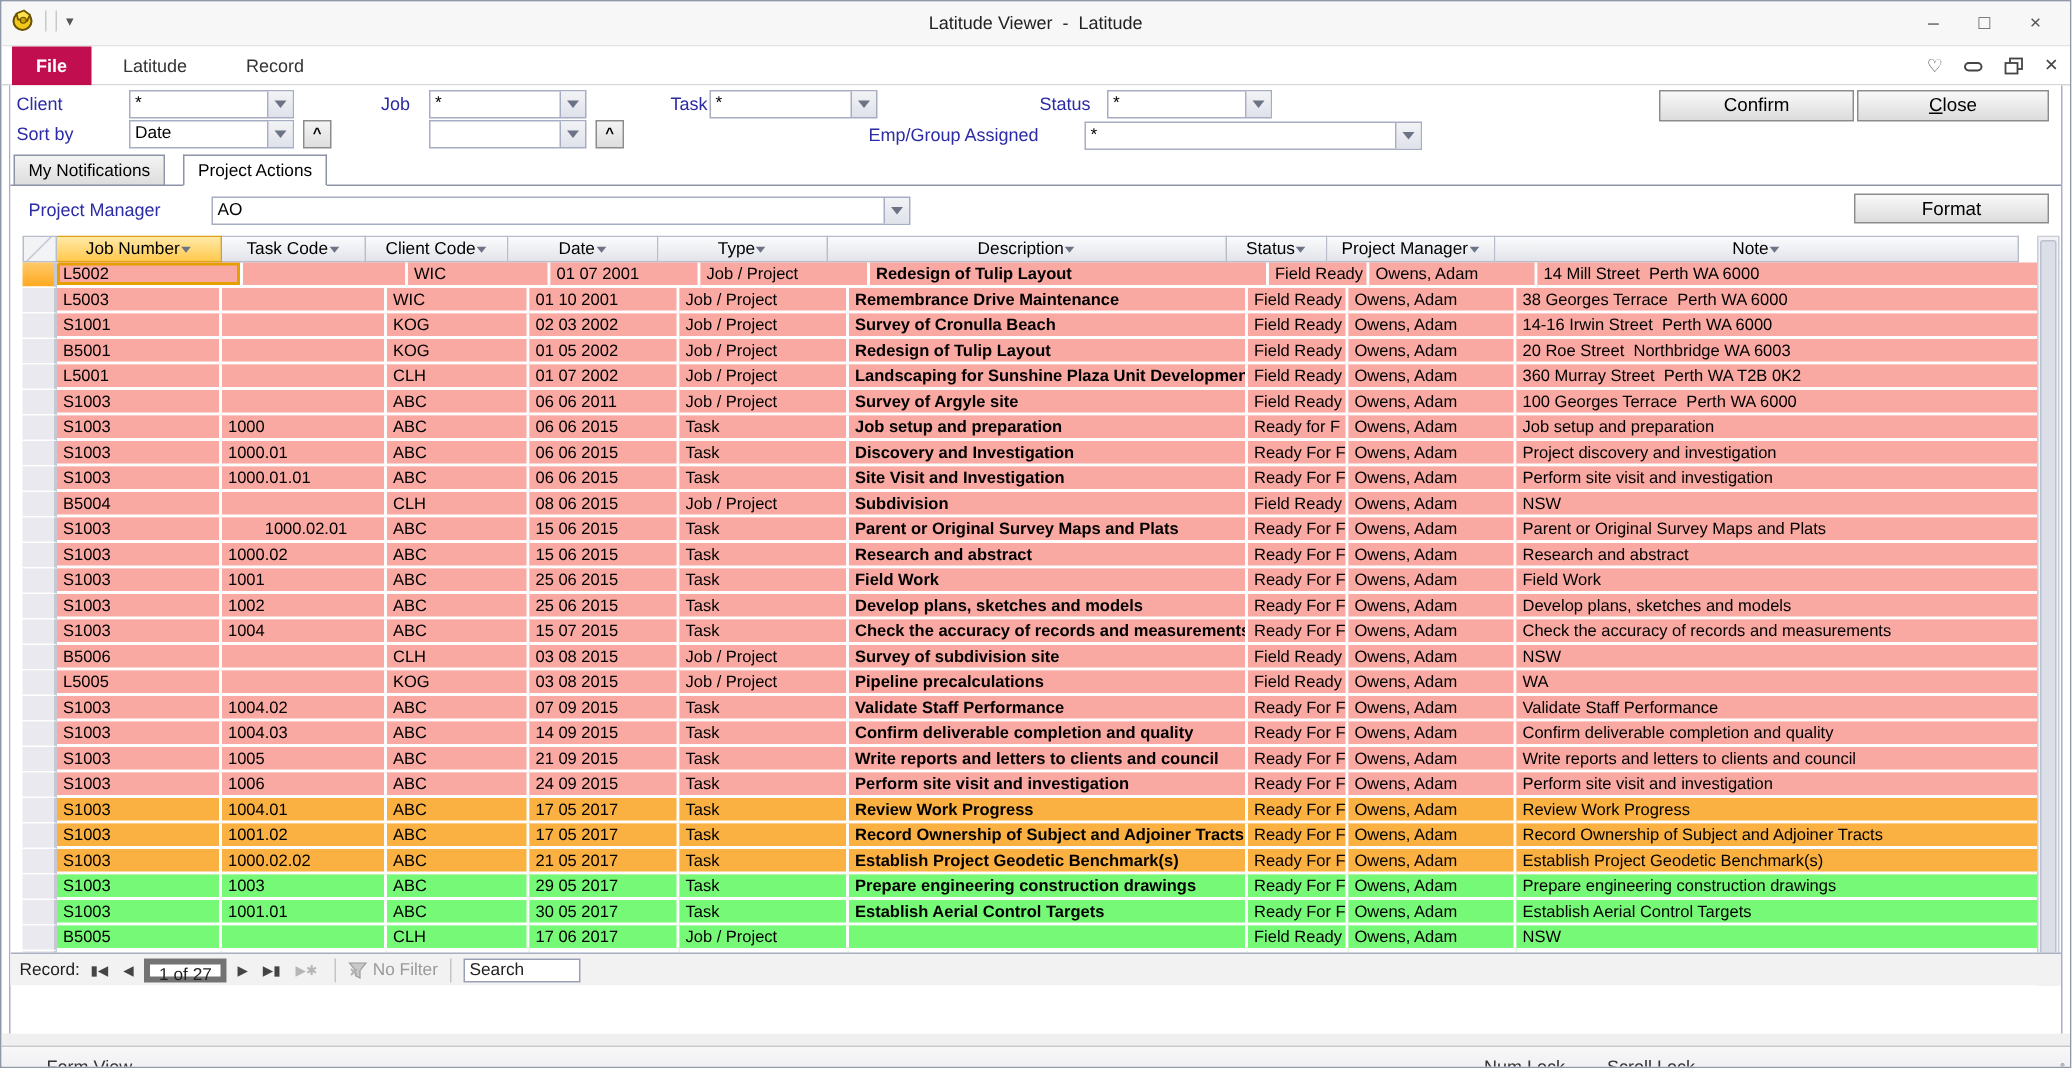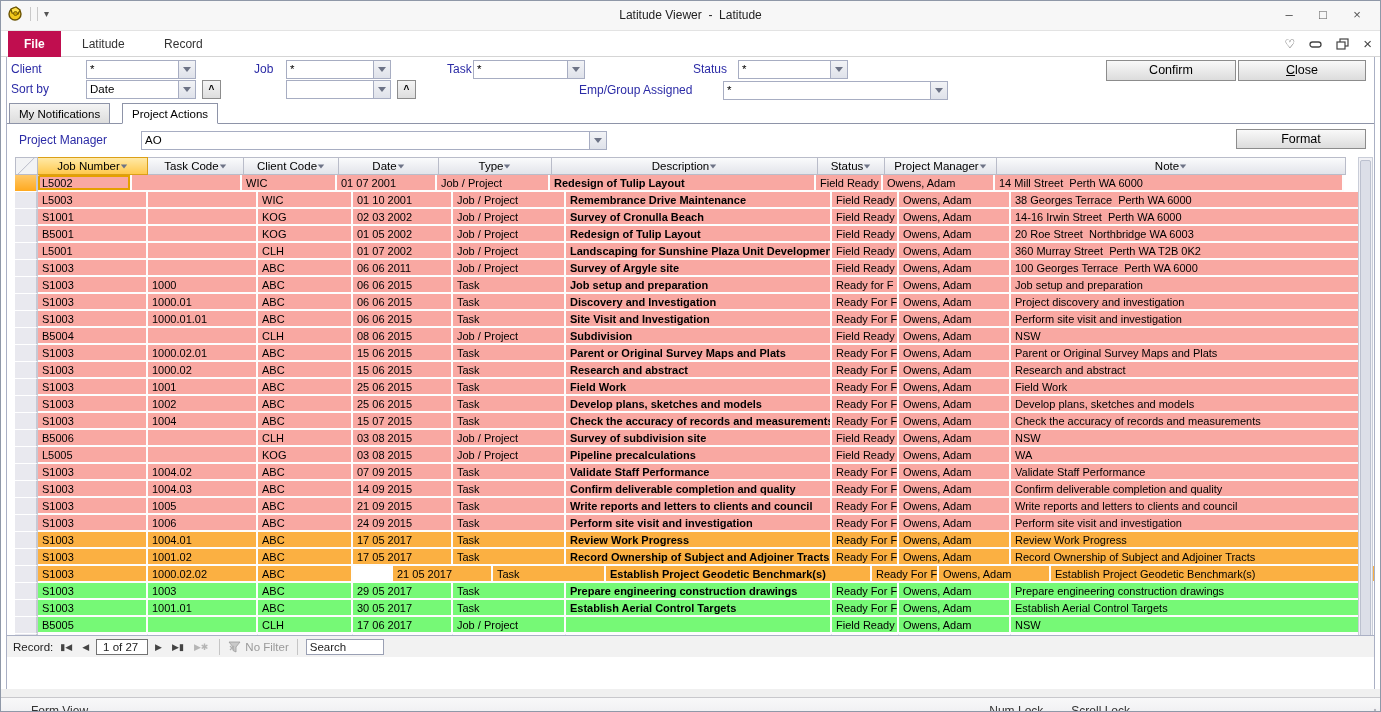--- a/index.html
+++ b/index.html
@@ -79,21 +79,21 @@
   .vscroll { position:absolute; top:0; bottom:0; width:15px; background:#f2f2f6; border:1px solid #c9cdd8; }
   .vthumb { position:absolute; left:1px; right:1px; top:2px; height:96%; background:#dcdfe8;
             border:1px solid #bcc1cf; border-radius:2px; }
 
   
   .recnav { position:absolute; left:0; right:0; bottom:0; height:22px; background:#f2f2f2;
             border-top:1px solid #aab0c4; display:flex; align-items:center; padding-left:6px;
             font-size:11.5px; color:#222; gap:4px; }
   .navbtn { color:#444; font-size:9px; padding:0 3px; }
   .navbtn.dis { color:#b5b5b5; }
-  .navpos { background:#fff; border:1px solid #737373; height:16px; line-height:15px;
+  .navpos { background:#fff; border:4px solid #737373; height:16px; line-height:15px;
             padding:0 6px; min-width:52px; font-size:11.5px; }
   .nav-sep { width:1px; height:16px; background:#c5c5c5; margin:0 4px; }
   .nofilter { display:flex; align-items:center; gap:4px; color:#9a9a9a; }
   .searchbox { background:#fff; border:1px solid #9aa0b4; height:16px; width:78px;
                font-size:11.5px; padding:0 3px; line-height:15px; color:#222; }
 
   
   .gapbar { height:8px; background:#f0f0f0; }
   .statusbar { position:relative; height:26px; background:linear-gradient(#f8f8f9,#eaeaee);
                border-top:1px solid #c8c8cc; display:flex; align-items:center; font-size:12px; color:#333; }
@@ -238,21 +238,21 @@
           <div class="hcell" style="width: 100px;"><span>Date</span><span class="tri-down" style="transform: scale(0.8);"></span></div>
           <div class="hcell" style="width: 113px;"><span>Type</span><span class="tri-down" style="transform: scale(0.8);"></span></div>
           <div class="hcell" style="width: 266px;"><span>Description</span><span class="tri-down" style="transform: scale(0.8);"></span></div>
           <div class="hcell" style="width: 67px;"><span>Status</span><span class="tri-down" style="transform: scale(0.8);"></span></div>
           <div class="hcell" style="width: 112px;"><span>Project Manager</span><span class="tri-down" style="transform: scale(0.8);"></span></div>
           <div class="hcell" style="width: 349px;"><span>Note</span><span class="tri-down" style="transform: scale(0.8);"></span></div>
         </div>
       <div class="rows" id="grid-rows">
           <div class="grow row-pink">
             <div class="rowsel current" style="width: 23px;"></div>
-            <div class="cell focus" style="width: 94px;">L5002</div>
+            <div class="cell focus" style="width: 124px;">L5002</div>
             <div class="cell" style="width: 110px;"></div>
             <div class="cell" style="width: 95px;">WIC</div>
             <div class="cell" style="width: 100px;">01 07 2001</div>
             <div class="cell" style="width: 113px;">Job / Project</div>
             <div class="cell desc" style="width: 266px;">Redesign of Tulip Layout</div>
             <div class="cell" style="width: 67px;">Field Ready</div>
             <div class="cell" style="width: 112px;">Owens, Adam</div>
             <div class="cell" style="width: 349px;">14 Mill Street  Perth WA 6000</div>
           </div>
           <div class="grow row-pink">
@@ -359,21 +359,21 @@
             <div class="cell" style="width: 100px;">08 06 2015</div>
             <div class="cell" style="width: 113px;">Job / Project</div>
             <div class="cell desc" style="width: 266px;">Subdivision</div>
             <div class="cell" style="width: 67px;">Field Ready</div>
             <div class="cell" style="width: 112px;">Owens, Adam</div>
             <div class="cell" style="width: 349px;">NSW</div>
           </div>
           <div class="grow row-pink">
             <div class="rowsel" style="width: 23px;"></div>
             <div class="cell" style="width: 110px;">S1003</div>
-            <div class="cell" style="width: 110px;">1000.02.01</div>
+            <div class="cell" style="width: 110px; text-align: center;">1000.02.01</div>
             <div class="cell" style="width: 95px;">ABC</div>
             <div class="cell" style="width: 100px;">15 06 2015</div>
             <div class="cell" style="width: 113px;">Task</div>
             <div class="cell desc" style="width: 266px;">Parent or Original Survey Maps and Plats</div>
             <div class="cell" style="width: 67px;">Ready For F</div>
             <div class="cell" style="width: 112px;">Owens, Adam</div>
             <div class="cell" style="width: 349px;">Parent or Original Survey Maps and Plats</div>
           </div>
           <div class="grow row-pink">
             <div class="rowsel" style="width: 23px;"></div>
@@ -517,21 +517,21 @@
             <div class="cell desc" style="width: 266px;">Record Ownership of Subject and Adjoiner Tracts</div>
             <div class="cell" style="width: 67px;">Ready For F</div>
             <div class="cell" style="width: 112px;">Owens, Adam</div>
             <div class="cell" style="width: 349px;">Record Ownership of Subject and Adjoiner Tracts</div>
           </div>
           <div class="grow row-orange">
             <div class="rowsel" style="width: 23px;"></div>
             <div class="cell" style="width: 110px;">S1003</div>
             <div class="cell" style="width: 110px;">1000.02.02</div>
             <div class="cell" style="width: 95px;">ABC</div>
-            <div class="cell" style="width: 100px; margin-left: 40px;">21 05 2017</div>
+            <div class="cell" style="width: 100px;">21 05 2017</div>
             <div class="cell" style="width: 113px;">Task</div>
             <div class="cell desc" style="width: 266px;">Establish Project Geodetic Benchmark(s)</div>
             <div class="cell" style="width: 67px;">Ready For F</div>
             <div class="cell" style="width: 112px;">Owens, Adam</div>
             <div class="cell" style="width: 349px;">Establish Project Geodetic Benchmark(s)</div>
           </div>
           <div class="grow row-green">
             <div class="rowsel" style="width: 23px;"></div>
             <div class="cell" style="width: 110px;">S1003</div>
             <div class="cell" style="width: 110px;">1003</div>

